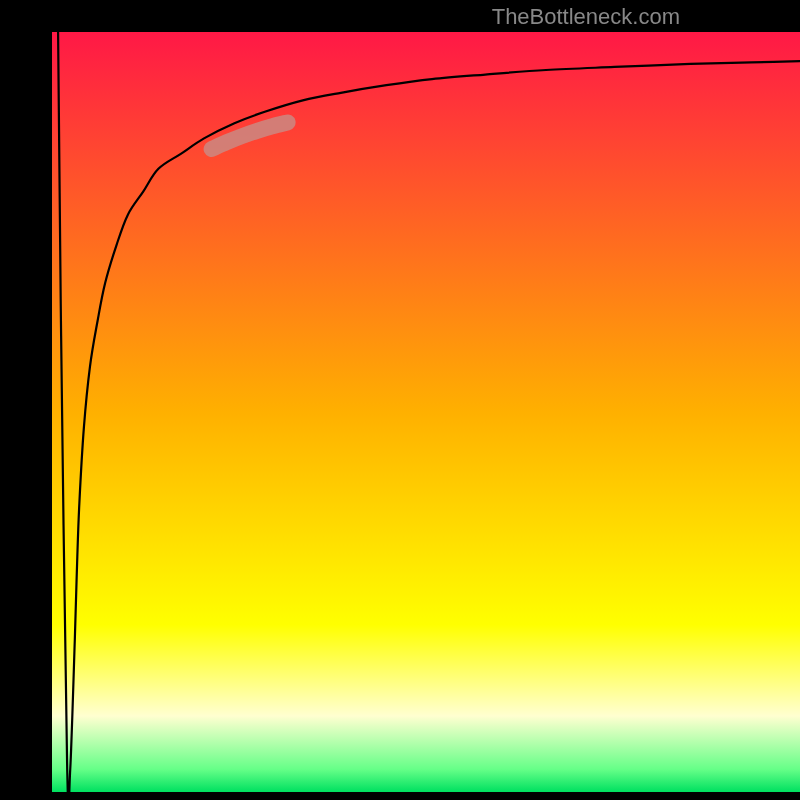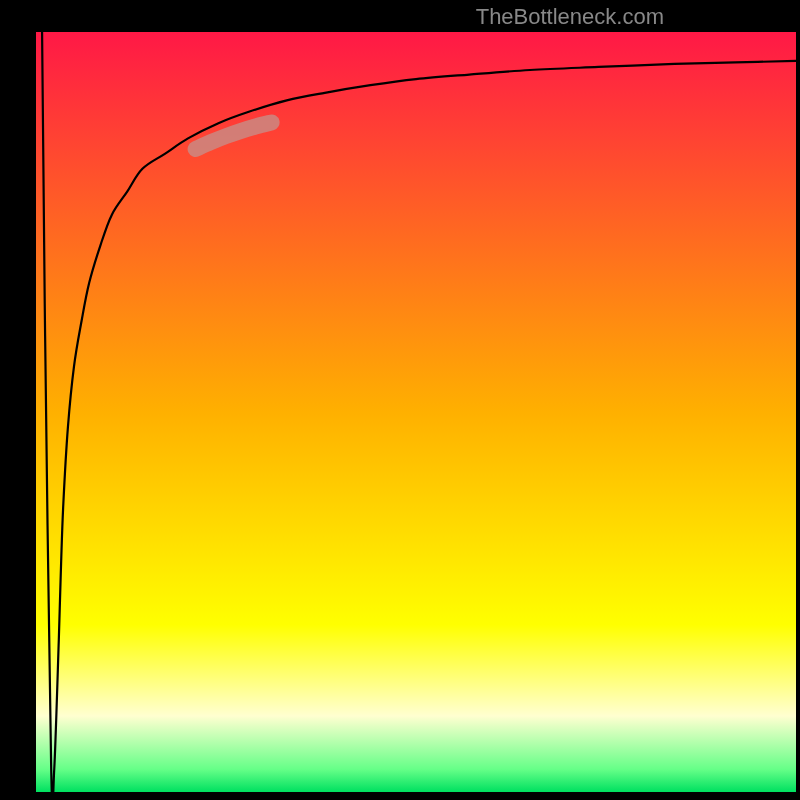--- a/index.html
+++ b/index.html
@@ -8,20 +8,21 @@
     width: 800px;
     height: 800px;
     overflow: hidden;
     font-family: Arial, Helvetica, sans-serif;
     background: #000;
   }
   .chart-wrap {
     position: relative;
     width: 676px;
     height: 800px;
+    padding-left: 16px;
   }
   .watermark {
     position: absolute;
     top: 4px;
     right: 12px;
     color: #888;
     font-size: 22px;
     font-weight: 500;
     z-index: 10;
   }

